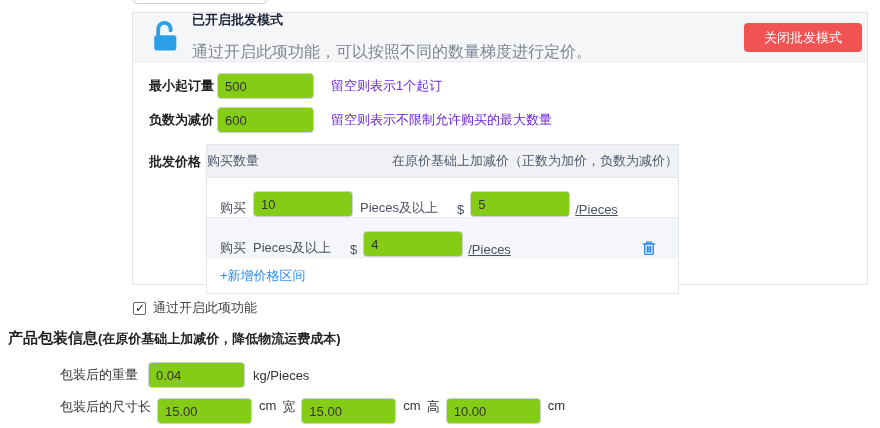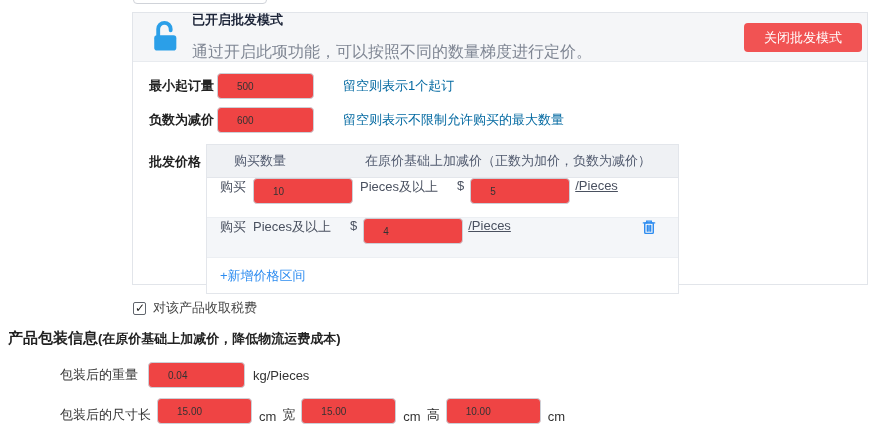--- a/index.html
+++ b/index.html
@@ -28,32 +28,32 @@
     position:absolute; right:5px; top:10px; height:29px; padding:0 20px;
     background:#f15353; color:#fff; border:none; border-radius:4px;
     font-size:13px; font-family:inherit; cursor:pointer;
   }
   .form { padding:11px 0 0 16px; }
   .form-row { display:flex; align-items:center; margin-bottom:8px; }
   .form-row.top { align-items:flex-start; margin-top:11px; }
   .form-label { width:68px; font-weight:bold; color:#222; flex:none; }
   .form-label.narrow { width:57px; padding-top:9px; }
   .text-input {
-    height:26px; border:1px solid #ccd0d7; border-radius:4px; padding:0 19px;
-    font-size:10px; color:#333; width:97px; font-family:inherit; background:#ef4444;
+    height:26px; border:1px solid #ccd0d7; border-radius:4px; padding:0 7px;
+    font-size:13px; color:#333; width:97px; font-family:inherit; background:#84cc16;
   }
-  .hint { margin-left:29px; color:#0369a1; }
+  .hint { margin-left:17px; color:#6d28d9; }
   .price-table { width:473px; border:1px solid #e3e6eb; background:#fff; }
   .pt-header {
     display:flex; align-items:center; height:33px; background:#eff1f4;
-    color:#515a6e; border-bottom:1px solid #e3e6eb; padding:0 27px;gap:32px;
+    color:#515a6e; border-bottom:1px solid #e3e6eb; padding:0 0;gap:32px;
   }
   .pt-header .h2 { margin-left:auto; }
   .pt-row {
-    display:flex; align-items:flex-start; height:40px; padding:0 0 0 13px;
+    display:flex; align-items:flex-end; height:40px; padding:0 0 0 13px;
     border-bottom:1px solid #eceff3; color:#4a5160;
   }
   .pt-row.alt { background:#f4f6f9; }
   .pt-row .qty-input, .pt-row .price-input { width:100px; margin-left:7px; }
   .pt-row .qty-unit { margin-left:7px; width:86px; }
   .pt-row .currency { margin-left:11px; }
   .pt-row .price-input { margin-left:6px; }
   .pt-row .price-unit { margin-left:5px;text-decoration:underline; }
   .trash-btn {
     margin-left:auto; margin-right:20px; width:18px; height:18px;
@@ -69,21 +69,21 @@
   .checkbox.checked::after {
     content:"\2713"; position:absolute; left:1px; top:-2px;
     font-size:12px; line-height:14px; color:#222; font-weight:bold;
   }
   .tax-label { margin-left:7px; color:#444; }
   .pkg-title { position:absolute; left:8px; top:329px; font-weight:bold; font-size:15px; color:#222; }
   .pkg-note { font-size:13px; font-weight:bold; }
   .weight-row { position:absolute; left:60px; top:362px; display:flex; align-items:center; }
   .weight-label { width:88px; color:#333; flex:none; }
   .unit { margin-left:8px; color:#333; }
-  .dims-row { position:absolute; left:60px; top:398px; display:flex; align-items:flex-end; }
+  .dims-row { position:absolute; left:60px; top:398px; display:flex; align-items:flex-start; }
   .dims-label { width:78px; color:#333; flex:none; }
   .dim-letter { margin-right:6px; color:#333; }
   .dim-input { width:95px; }
   .dim-unit { margin:0 6px 0 7px; color:#333; }
   .dim-unit.last { margin-right:0; }
 </style>
 </head>
 <body>
 
 <div class="stage">
@@ -161,21 +161,21 @@
           </div>
 
         </div>
       </div>
 
     </div>
   </div>
 
   <div class="tax-row">
     <div class="checkbox checked"></div>
-    <span class="tax-label">对该产品收取税费</span>
+    <span class="tax-label">通过开启此项功能</span>
   </div>
 
   <div class="pkg-title">
     <span>产品包装信息</span><span class="pkg-note">(在原价基础上加减价，降低物流运费成本)</span>
   </div>
 
   <div class="weight-row">
     <span class="weight-label">包装后的重量</span>
     <input class="text-input" type="text" value="0.04" style="">
     <span class="unit">kg/Pieces</span>

